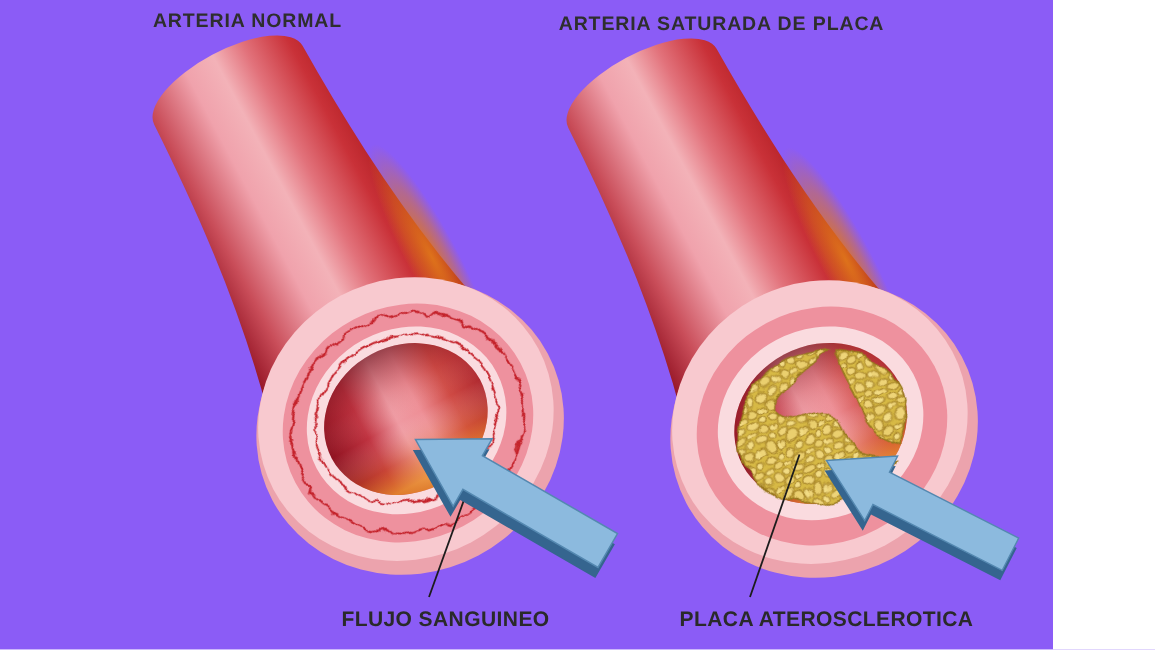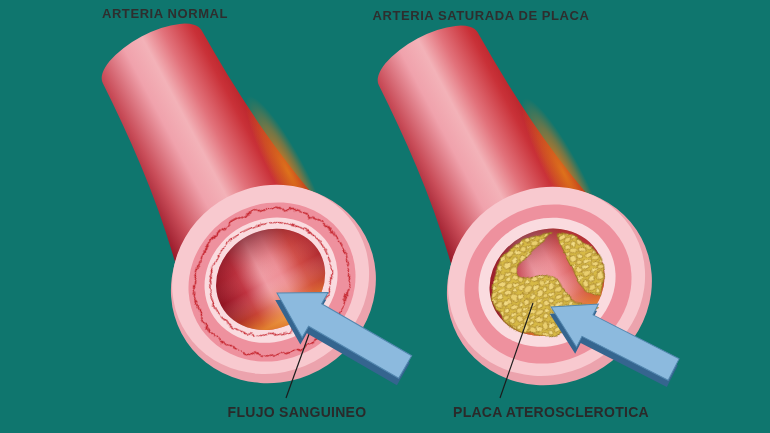--- a/index.html
+++ b/index.html
@@ -6,23 +6,23 @@
     margin: 0;
     padding: 0;
     width: 770px;
     height: 433px;
     background: #ffffff;
     overflow: hidden;
     font-family: "Liberation Sans", sans-serif;
   }
   .stage {
     position: relative;
-    width: 770px;
+    width: 702px;
     height: 433px;
-    background: #0f766e;
+    background: #8b5cf6;
   }
   svg { display: block; }
   .title-text {
     font-family: "Liberation Sans", sans-serif;
     font-size: 13px;
     font-weight: 700;
     letter-spacing: 0.045em;
     fill: #2e2e2e;
   }
   .caption-text {

